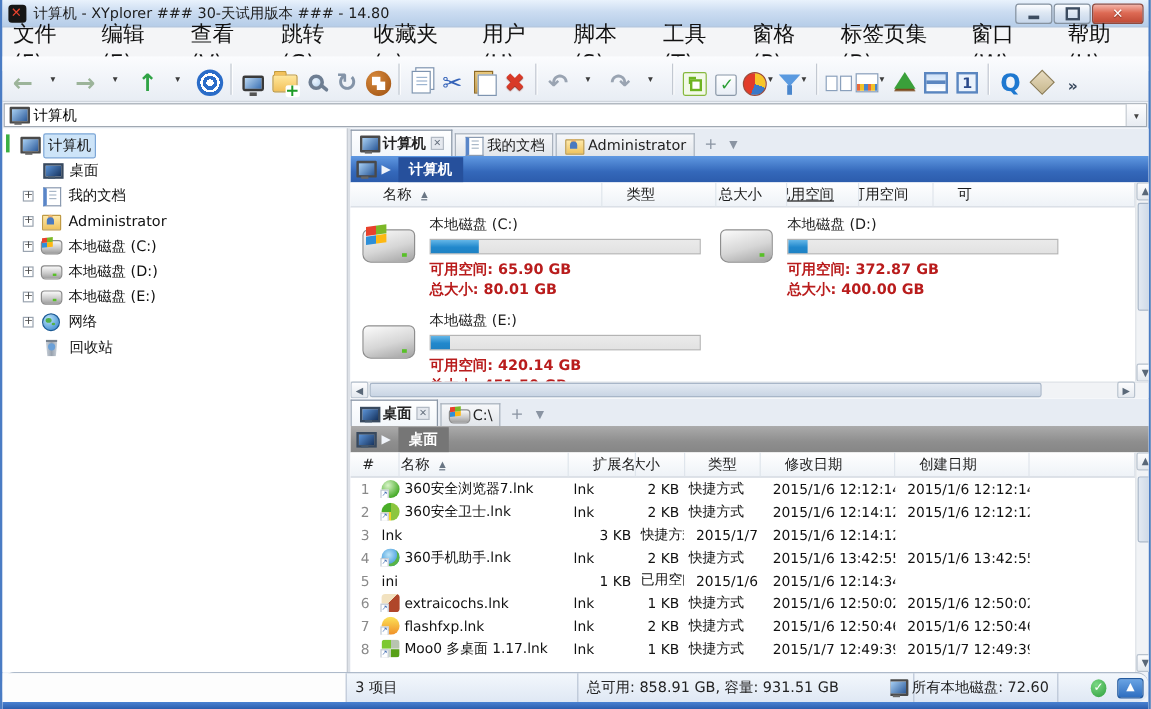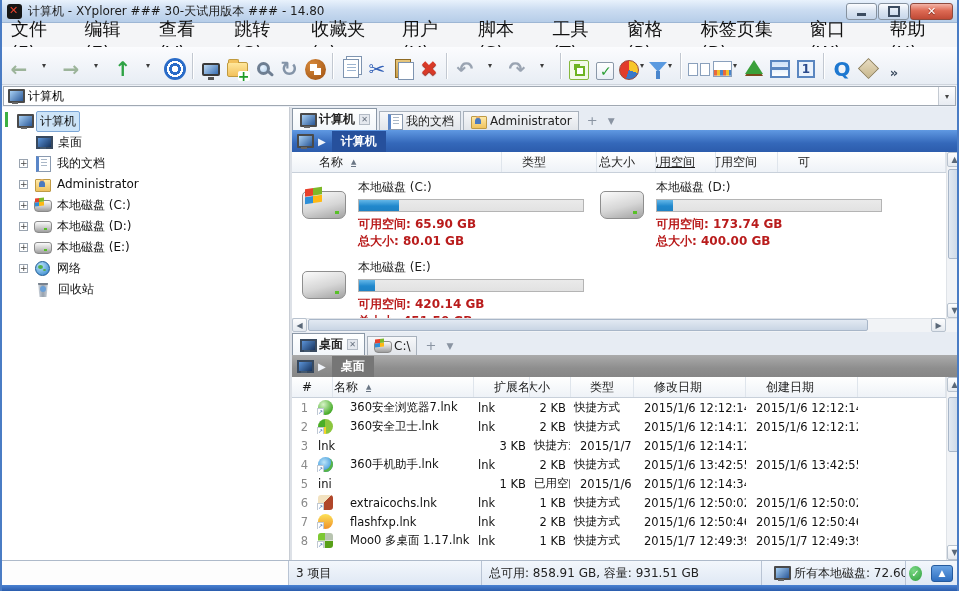--- a/index.html
+++ b/index.html
@@ -154,21 +154,21 @@
 
   
   .filegrid { display:grid; grid-template-columns:22px 160px 56px 40px 64px 112px 112px 1fr; }
   .bottompane .headers { width:654px; padding:0; }
   .bottompane .headers .hcell:first-child { justify-content:flex-end; }
   .rows { position:absolute; left:0; top:66px; width:654px; }
   .frow { height:19px; font-size:11.5px; color:#111; align-items:center; }
   .fcell { padding:0 4px; white-space:nowrap; overflow:hidden; display:flex; align-items:center; }
   .fcell.r { justify-content:flex-end; }
   .fcell.num { color:#8a8a8a; justify-content:flex-end; padding-right:6px; }
-  .fname { gap:17px;align-items:center; }
+  .fname { gap:4px;align-items:center; }
   .fico { width:15px; height:15px; border-radius:3px; flex:none; position:relative; }
   .fico.lnk::after { content:"↗"; position:absolute; left:-1px; bottom:-1px; font-size:6px; line-height:6px; color:#2a5aa8; background:#fff; border:1px solid #c0c8d2; }
   .fi-browser { background:radial-gradient(circle at 35% 30%,#d8f4c8,#4cae2e 70%,#2e861a); border-radius:50%; }
   .fi-safe { background:conic-gradient(#8cc63e 0 180deg,#f4d428 180deg 270deg,#4aae28 270deg 360deg); border-radius:50%; }
   .fi-manager { background:linear-gradient(135deg,#e84c3c 55%,#58b446 55%); }
   .fi-phone { background:radial-gradient(circle at 40% 35%,#bce4f8,#2e8fd8 75%); border-radius:50%; box-shadow:inset -2px -2px 0 #58b446; }
   .fi-ini { background:linear-gradient(#fdfdfd,#e2e6ea); border:1px solid #aab2bc; border-radius:1px; }
   .fi-ini::before { content:""; position:absolute; left:3px; top:3px; width:8px; height:1px; background:#9aa6b2; box-shadow:0 3px 0 #9aa6b2, 0 6px 0 #9aa6b2; }
   .fi-extra { background:linear-gradient(135deg,#f2e2c0 45%,#b0462a 45%); }
   .fi-fxp { background:linear-gradient(180deg,#fce258,#f09028); border-radius:50%; }
@@ -178,21 +178,21 @@
   
   .vscroll { position:absolute; right:0; width:15px; background:#f1f3f6; border-left:1px solid #dfe3e8; }
   .hscroll { position:absolute; left:0; height:14px; background:#f1f3f6; border-top:1px solid #dfe3e8; }
   .sbtn { position:absolute; width:15px; height:15px; background:linear-gradient(#fdfdfe,#e4e9ef); border:1px solid #b8c2ce; border-radius:2px;
           color:#5a6878; font-size:8px; display:flex; align-items:center; justify-content:center; }
   .sthumb { position:absolute; background:linear-gradient(90deg,#e2e9f2,#c9d5e4); border:1px solid #a8b6c8; border-radius:2px; }
   .sthumb.h { background:linear-gradient(#e2e9f2,#c9d5e4); }
 
   
   .statusbar { left:0; top:560px; width:100%; height:25px; background:linear-gradient(#f3f7fc,#dfe8f4);
-               border-top:1px solid #aebaca; font-size:12px; color:#222; }
+               border-top:1px solid #aebaca; font-size:12px; color:#222;border-radius:10px; }
   .sseg { position:absolute; top:0; height:100%; display:flex; align-items:center; padding:0 7px; border-right:1px solid #b9c4d4; white-space:nowrap; overflow:hidden; }
   .ok-circ { width:15px; height:15px; border-radius:50%; background:radial-gradient(circle at 35% 30%,#7ad884,#2e9e3c); color:#fff; font-size:10px; line-height:15px; text-align:center; }
   .up-btn { width:22px; height:17px; border-radius:3px; background:linear-gradient(#6aa4e4,#2e6ec0); border:1px solid #245a9e; color:#fff; font-size:9px; line-height:15px; text-align:center; font-weight:bold; }
   .bottomframe { left:0; top:585px; width:100%; height:6px; background:linear-gradient(#4a82d2,#2a5cac); }
 </style>
 </head>
 <body>
 
 <div class="window">
 
@@ -440,21 +440,21 @@
           <div class="dsub">总大小: 80.01 GB</div>
         </div>
       </div>
       <div class="dtile" style="left:308px; top:6px;">
         <div class="drive-big"></div>
         <div class="dinfo">
           <div class="dname">本地磁盘 (D:)</div>
           <div class="dbar">
               <div class="dfill" style="width: 7%;"></div>
             </div>
-          <div class="dsub">可用空间: 173.74 GB</div>
+          <div class="dsub">可用空间: 372.87 GB</div>
           <div class="dsub">总大小: 400.00 GB</div>
         </div>
       </div>
       <div class="dtile" style="left:10px; top:86px;">
         <div class="drive-big"></div>
         <div class="dinfo">
           <div class="dname">本地磁盘 (E:)</div>
           <div class="dbar">
               <div class="dfill" style="width: 7%;"></div>
             </div>
@@ -621,21 +621,21 @@
       <div class="sbtn" style="top:0; left:0;">▲</div>
       <div class="sthumb" style="top:20px; left:1px; width:13px; height:55px;"></div>
       <div class="sbtn" style="bottom:0; left:0;">▼</div>
     </div>
   </div>
 
   <div class="abs statusbar">
     <div class="sseg" style="left:0; width:287px; background:#fdfdfd;"></div>
     <div class="sseg" style="left:287px; width:193px;">3 项目</div>
     <div class="sseg" style="left:480px; width:280px;">总可用: 858.91 GB, 容量: 931.51 GB</div>
-    <div class="sseg" style="left:764px; width:140px; gap:5px;">
+    <div class="sseg" style="left:740px; width:140px; gap:5px;justify-content:flex-end;">
       <span class="ic ic-pc"></span>
       <span>所有本地磁盘: 72.60</span>
     </div>
     <div class="sseg" style="left:900px; width:27px; border-right:none;">
       <span class="ok-circ">✓</span>
     </div>
     <div class="sseg" style="left:927px; width:30px; border-right:none; padding:0 2px;">
       <span class="up-btn">▲</span>
     </div>
   </div>

